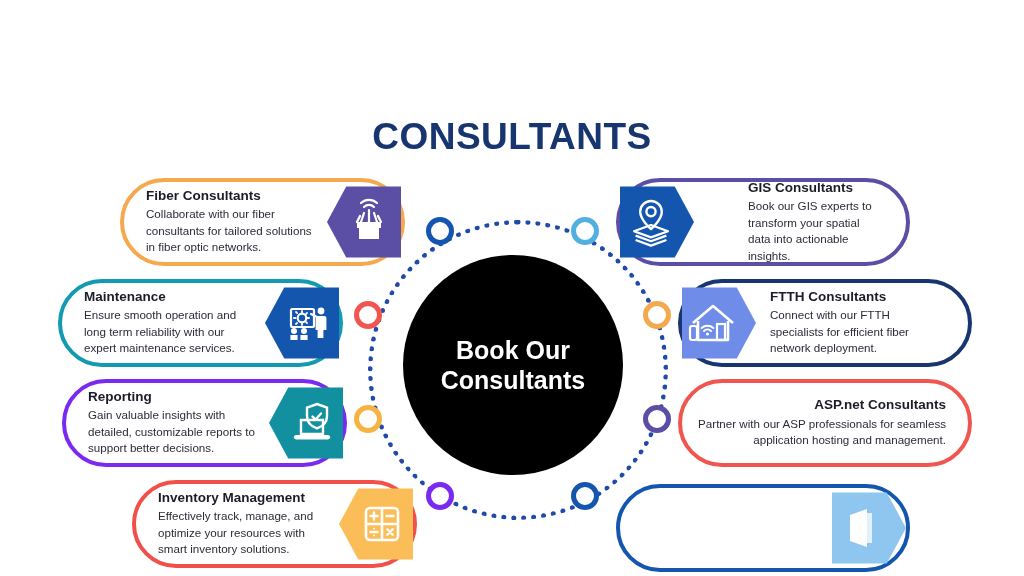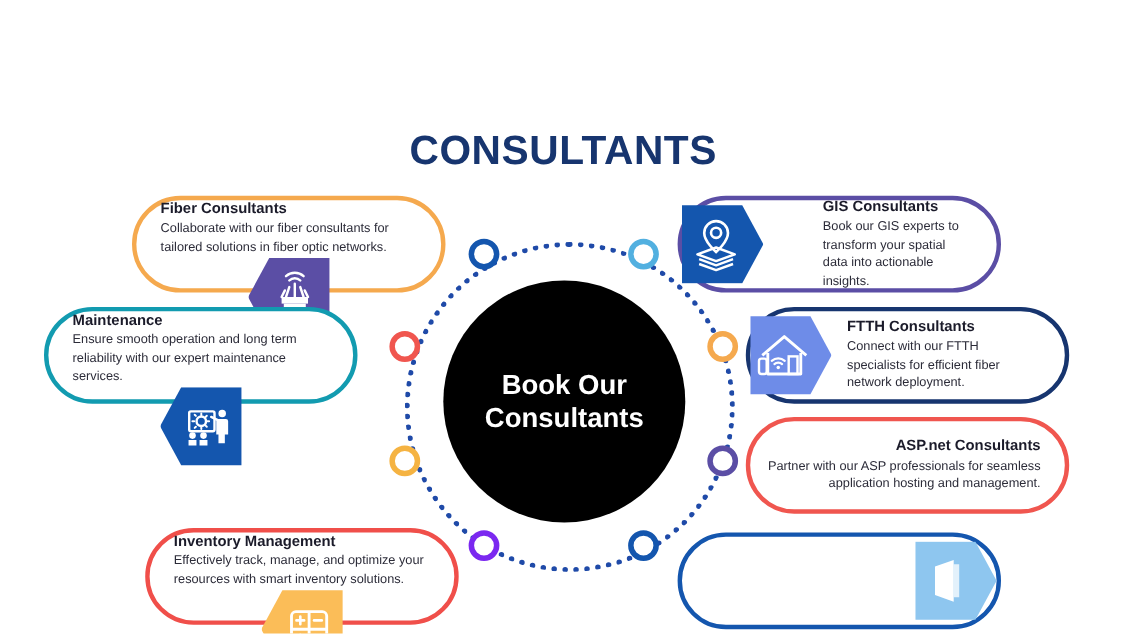--- a/index.html
+++ b/index.html
@@ -67,21 +67,21 @@
   .card {
     position: absolute;
     box-sizing: border-box;
     height: 88px;
     border-radius: 44px;
     border: 4px solid #ccc;
     background: #ffffff;
     display: flex;
     align-items: center;
   }
-  .card.left  { flex-direction: column; }
+  .card.left  { flex-direction: row; }
   .card.right { flex-direction: row-reverse; }
 
   .card-body {
     flex: 1 1 auto;
     padding: 0 14px 0 22px;
     min-width: 0;
   }
   .card.right .card-body { padding: 0 22px 0 14px; }
 
   .card-title {
@@ -168,21 +168,21 @@
           <path d="M41 28 l3 9"></path>
           <path d="M27 31 l-3 6"></path>
           <path d="M45 31 l3 6"></path>
         </g>
         <rect x="24" y="37" width="24" height="6" fill="#ffffff"></rect>
         <rect x="26" y="43" width="20" height="11" fill="#ffffff"></rect>
       </svg>
     </div>
   </div>
 
-  <div class="card left" id="card-maintenance" style="left: 40px; top: 231px; width: 285px; border-color: rgb(18, 155, 176);">
+  <div class="card left" id="card-maintenance" style="left: 58px; top: 231px; width: 285px; border-color: rgb(18, 155, 176);">
     <div class="card-body">
       <div class="card-title">Maintenance</div>
       <div class="card-desc">Ensure smooth operation and long term reliability with our expert maintenance services.</div>
     </div>
     <div class="hexwrap">
       <div class="hex" style="background:#1456ae"></div>
       <svg viewBox="0 0 74 74">
         <rect x="20" y="23" width="23" height="18" rx="1.5" fill="none" stroke="#ffffff" stroke-width="2.2"></rect>
         <circle cx="31" cy="32" r="4.3" fill="none" stroke="#ffffff" stroke-width="2.2"></circle>
         <g stroke="#ffffff" stroke-width="1.8" stroke-linecap="round">
@@ -196,20 +196,35 @@
         <g fill="#ffffff">
           <circle cx="23" cy="45" r="3"></circle>
             <path d="M19.4 49h7.2v5h-7.2z"></path>
           <circle cx="33" cy="45" r="3"></circle>
             <path d="M29.4 49h7.2v5h-7.2z"></path>
         </g>
       </svg>
     </div>
   </div>
 
+  <div class="card left" id="card-reporting" style="left: 62px; top: 331px; width: 285px; border-color: rgb(123, 40, 240);">
+    <div class="card-body">
+      <div class="card-title">Reporting</div>
+      <div class="card-desc">Gain valuable insights with detailed, customizable reports to support better decisions.</div>
+    </div>
+    <div class="hexwrap">
+      <div class="hex" style="background:#13909f"></div>
+      <svg viewBox="0 0 74 74">
+        <path d="M42 18 l10 3.6 v8.4 c0 6.4 -4.6 10.6 -10 12.4 c-5.4 -1.8 -10 -6 -10 -12.4 v-8.4z" fill="none" stroke="#ffffff" stroke-width="2.4"></path>
+        <path d="M37.5 30.5 l3 3 l5.5 -6" fill="none" stroke="#ffffff" stroke-width="2.4" stroke-linecap="round" stroke-linejoin="round"></path>
+        <path d="M26 34 h22 v14 h-22z" fill="none" stroke="#ffffff" stroke-width="2.4"></path>
+        <rect x="19" y="49" width="36" height="4.4" rx="2.2" fill="#ffffff"></rect>
+      </svg>
+    </div>
+  </div>
 
   <div class="card left" id="card-inventory" style="left: 132px; top: 432px; width: 285px; border-color: rgb(240, 79, 74);">
     <div class="card-body">
       <div class="card-title">Inventory Management</div>
       <div class="card-desc">Effectively track, manage, and optimize your resources with smart inventory solutions.</div>
     </div>
     <div class="hexwrap">
       <div class="hex" style="background:#fbbd58"></div>
       <svg viewBox="0 0 74 74">
         <rect x="21" y="21" width="32" height="32" rx="4" fill="none" stroke="#ffffff" stroke-width="2.6"></rect>

